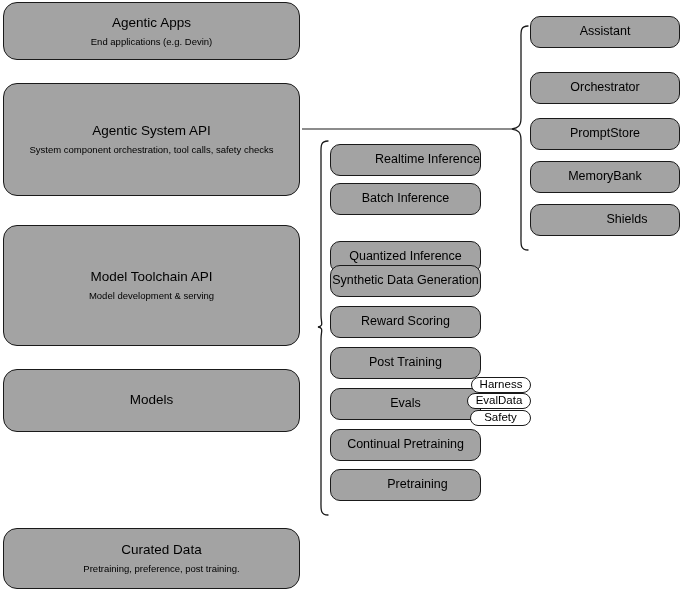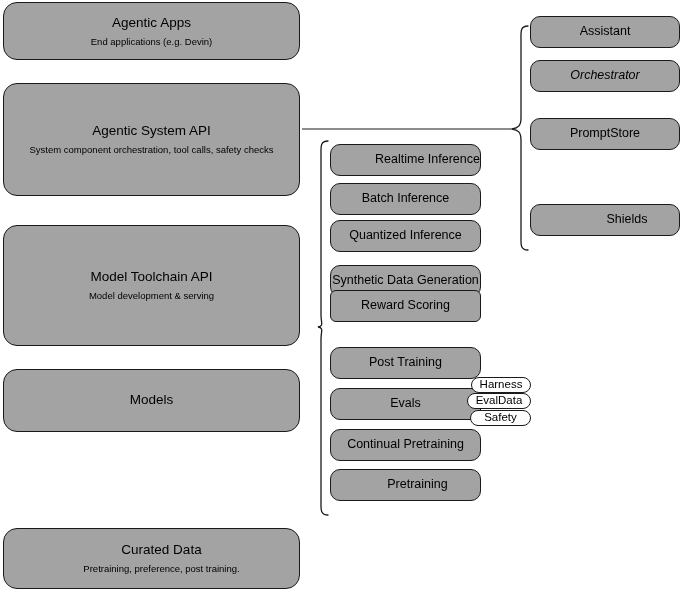--- a/index.html
+++ b/index.html
@@ -155,27 +155,27 @@
     <div class="layer-title">Curated Data</div>
     <div class="layer-sub">Pretraining, preference, post training.</div>
   </div>
 
   <div class="rbox mid-box" style="top:144px;padding-left:44px;">
     <div class="cap-label">Realtime Inference</div>
   </div>
   <div class="rbox mid-box" style="top:183px;">
     <div class="cap-label">Batch Inference</div>
   </div>
-  <div class="rbox mid-box" style="top:220px;">
+  <div class="rbox mid-box" style="top:241px;">
     <div class="cap-label">Quantized Inference</div>
   </div>
   <div class="rbox mid-box" style="top:265px;">
     <div class="cap-label">Synthetic Data Generation</div>
   </div>
-  <div class="rbox mid-box" style="top:290px;border-radius:6px;">
+  <div class="rbox mid-box" style="top:306px;">
     <div class="cap-label">Reward Scoring</div>
   </div>
   <div class="rbox mid-box" style="top:347px;">
     <div class="cap-label">Post Training</div>
   </div>
   <div class="rbox mid-box" style="top:388px;">
     <div class="cap-label">Evals</div>
   </div>
   <div class="rbox mid-box" style="top:429px;">
     <div class="cap-label">Continual Pretraining</div>
@@ -190,23 +190,26 @@
   <div class="pill" style="left:467px;top:393px;width:64px;">
     <span>EvalData</span>
   </div>
   <div class="pill" style="left:470px;top:410px;width:61px;">
     <span>Safety</span>
   </div>
 
   <div class="rbox right-box" style="top:16px;">
     <div class="cap-label">Assistant</div>
   </div>
-  <div class="rbox right-box" style="top:60px;font-style:italic;">
+  <div class="rbox right-box" style="top:72px;">
     <div class="cap-label">Orchestrator</div>
   </div>
   <div class="rbox right-box" style="top:118px;">
     <div class="cap-label">PromptStore</div>
   </div>
+  <div class="rbox right-box" style="top:161px;">
+    <div class="cap-label">MemoryBank</div>
+  </div>
   <div class="rbox right-box" style="top:204px;padding-left:44px;">
     <div class="cap-label">Shields</div>
   </div>
 
 </div>
 
 </body></html>

